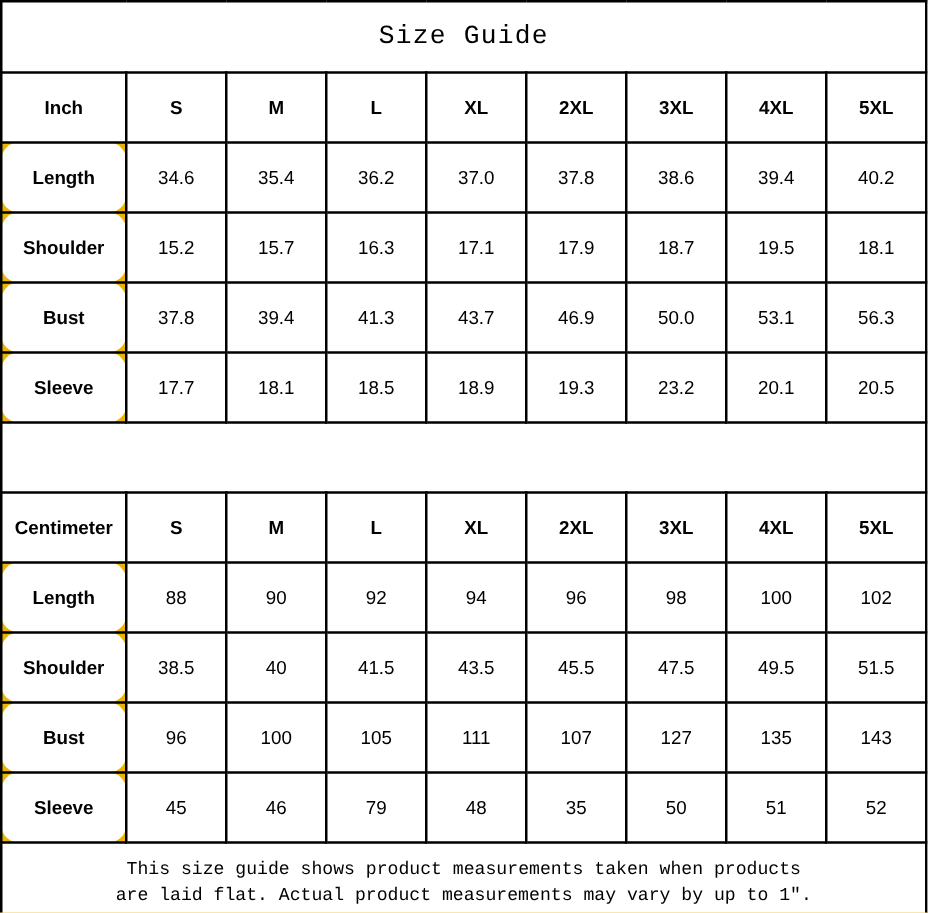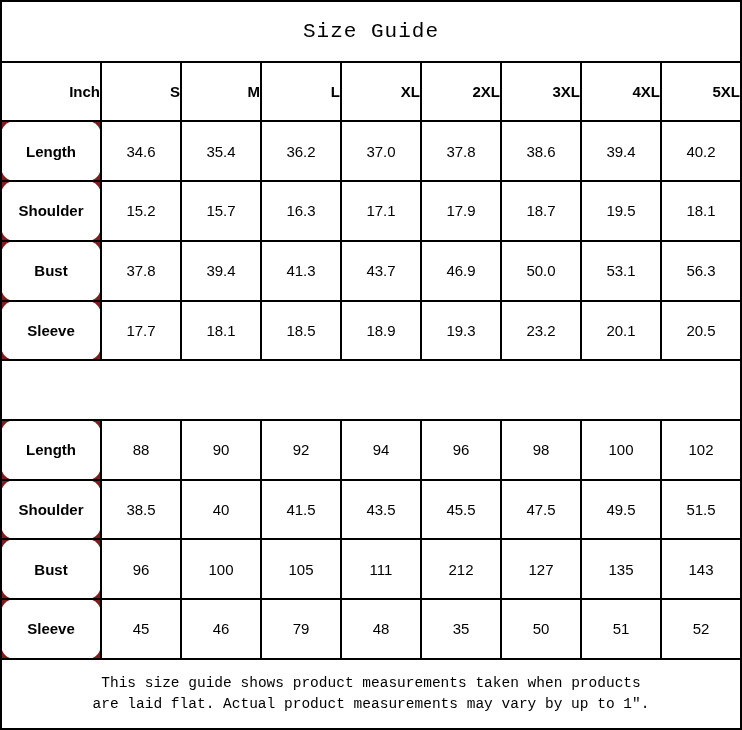--- a/index.html
+++ b/index.html
@@ -4,21 +4,21 @@
 <style>
   html, body {
     margin: 0;
     padding: 0;
     background: #ffffff;
   }
   .page {
     width: 742px;
     height: 730px;
     box-sizing: border-box;
-    background: #7f1d1d;
+    background: #eab308;
     color: #000000;
   }
   table.size-guide {
     width: 742px;
     height: 730px;
     border-collapse: collapse;
     table-layout: fixed;
   }
   table.size-guide th,
   table.size-guide td {
@@ -37,21 +37,20 @@
     font-size: 21px;
     font-weight: 400;
     letter-spacing: 1px;
   }
 
   tr.header-row, tr.data-row { height: 56px; }
   tr.header-row th {
     font-family: "Liberation Sans", sans-serif;
     font-weight: 700;
     font-size: 15px;
-    text-align: right;
   }
   tr.data-row th {
     font-family: "Liberation Sans", sans-serif;
     font-weight: 700;
     font-size: 15px;
     border-radius: 14px;
   }
   tr.data-row td {
     font-family: "Liberation Sans", sans-serif;
     font-weight: 400;
@@ -145,20 +144,31 @@
           <td>20.1</td>
           <td>20.5</td>
         </tr>
       </tbody>
     <tbody>
       <tr class="gap-row">
         <td colspan="9"></td>
       </tr>
     </tbody>
     <tbody id="tbody-centimeter">
+        <tr class="header-row">
+          <th>Centimeter</th>
+          <th>S</th>
+          <th>M</th>
+          <th>L</th>
+          <th>XL</th>
+          <th>2XL</th>
+          <th>3XL</th>
+          <th>4XL</th>
+          <th>5XL</th>
+        </tr>
         <tr class="data-row">
           <th>Length</th>
           <td>88</td>
           <td>90</td>
           <td>92</td>
           <td>94</td>
           <td>96</td>
           <td>98</td>
           <td>100</td>
           <td>102</td>
@@ -173,21 +183,21 @@
           <td>47.5</td>
           <td>49.5</td>
           <td>51.5</td>
         </tr>
         <tr class="data-row">
           <th>Bust</th>
           <td>96</td>
           <td>100</td>
           <td>105</td>
           <td>111</td>
-          <td>212</td>
+          <td>107</td>
           <td>127</td>
           <td>135</td>
           <td>143</td>
         </tr>
         <tr class="data-row">
           <th>Sleeve</th>
           <td>45</td>
           <td>46</td>
           <td>79</td>
           <td>48</td>

